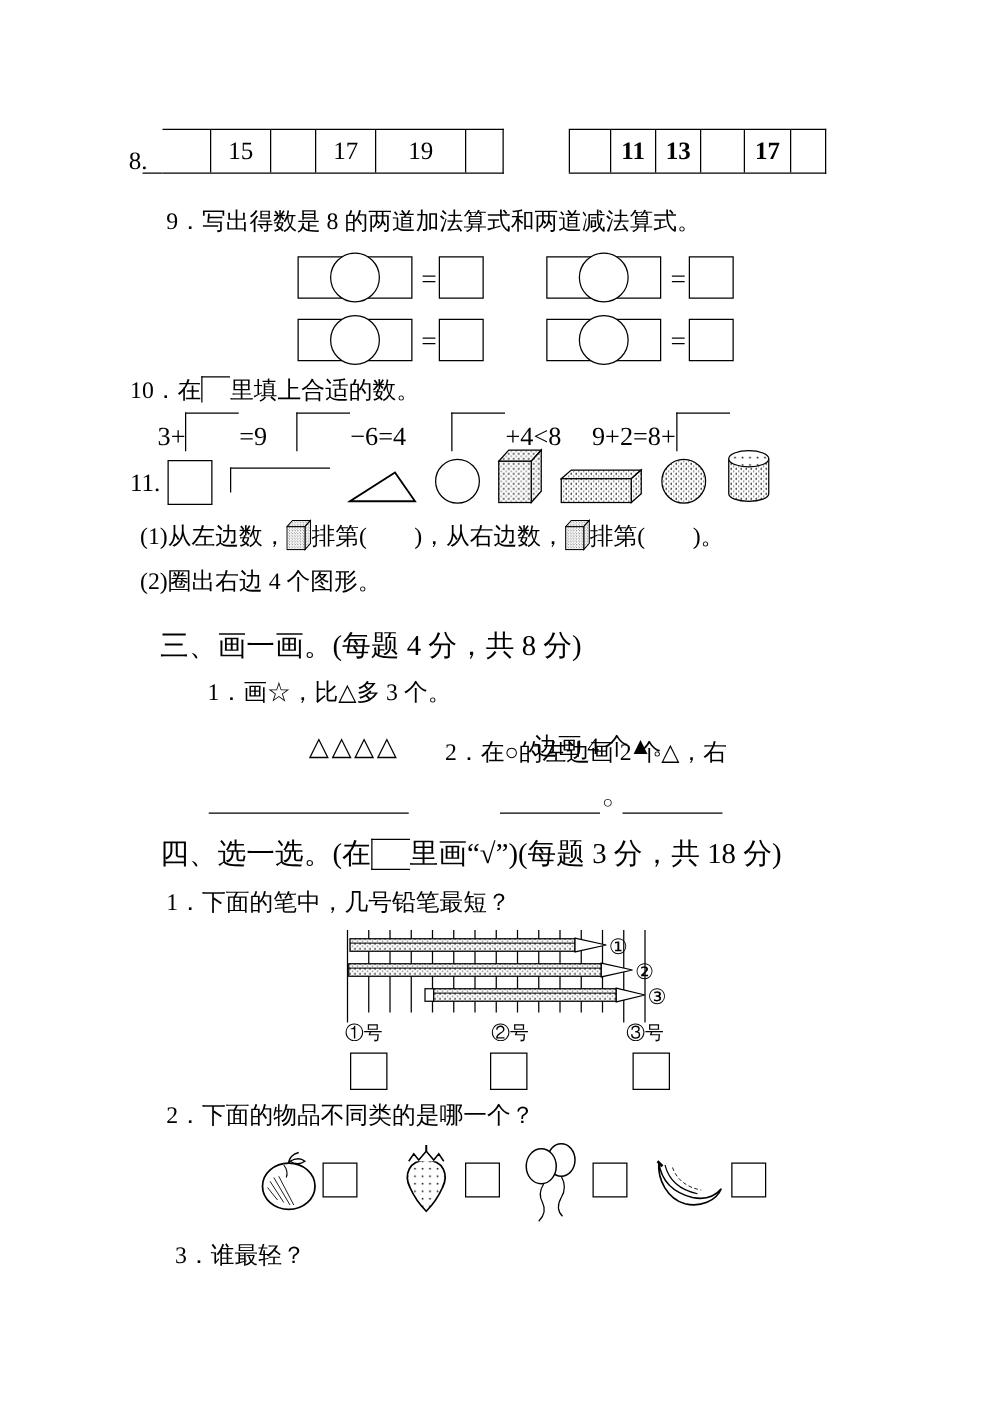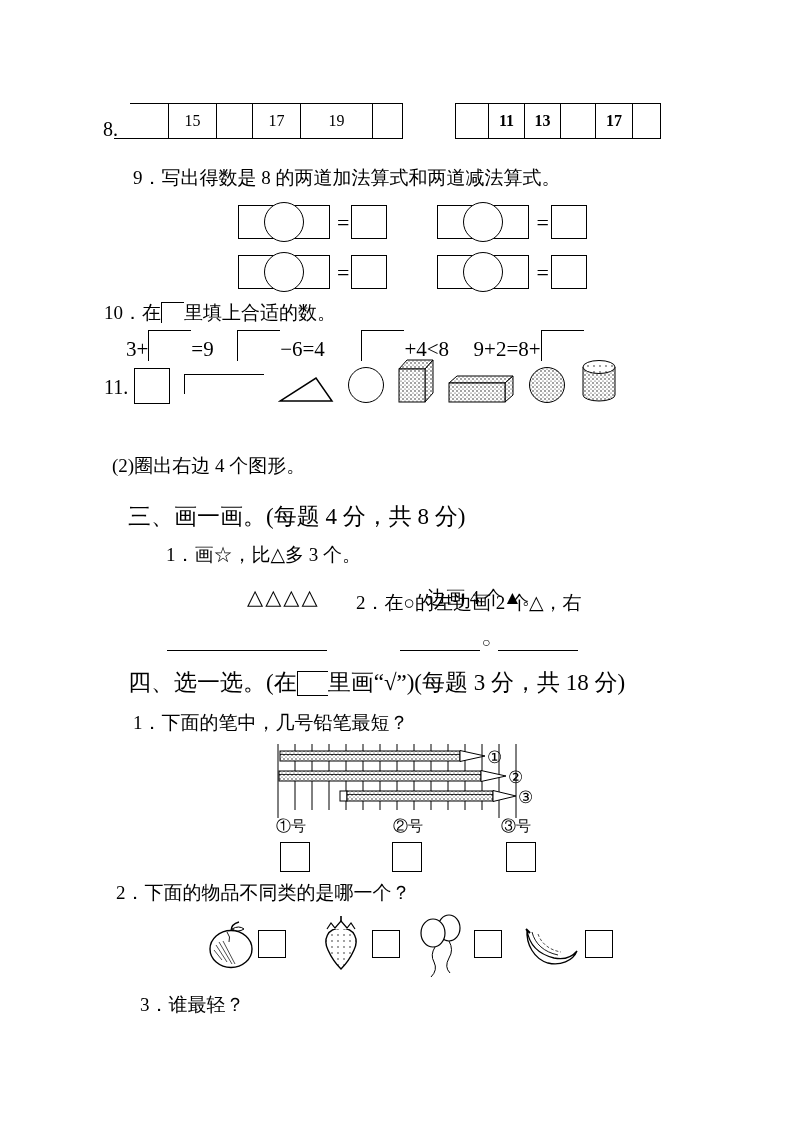--- a/index.html
+++ b/index.html
@@ -8,21 +8,21 @@
   .abs{position:absolute;}
   .t19{font-size:19px;line-height:1.35;}
   .t20{font-size:20px;line-height:1.35;}
   .hd{font-size:23px;font-weight:normal;line-height:1.3;}
   svg{font-family:inherit;display:block;}
 
   
   .strip{position:absolute;display:flex;height:36px;box-sizing:border-box;
          border-top:1.5px solid #000;border-bottom:1.5px solid #000;border-right:1.5px solid #000;}
   .strip .cell{box-sizing:border-box;height:100%;display:flex;align-items:center;justify-content:center;
-               font-size:16px;border-left:1.5px solid #000;}
+               font-size:20px;border-left:1.5px solid #000;}
   .strip.open-left .cell:first-child{border-left:none;}
   .overhang{position:absolute;background:#000;height:1.5px;}
 
   
   .q9grid{display:grid;grid-template-columns:auto auto;gap:10px 50px;}
   .eqrow{display:flex;align-items:center;}
   .ebox{width:36px;height:34px;border:1.5px solid #000;box-sizing:border-box;background:#fff;}
   .ecirc{width:40px;height:40px;border:1.4px solid #000;border-radius:50%;background:#fff;
          margin:0 -10px;position:relative;z-index:2;box-sizing:border-box;}
   .eqsign{font-size:22px;margin:2px 2px 0 7px;line-height:1;}
@@ -157,20 +157,31 @@
     </svg>
     <svg width="38" height="38" viewBox="0 0 38 38">
       <circle cx="19" cy="19" r="17.5" fill="url(#speck)" stroke="#000"></circle>
     </svg>
     <svg width="38" height="46" viewBox="0 0 38 46">
       <path d="M3,9 L3,37 A16,6 0 0 0 35,37 L35,9" fill="url(#speck)" stroke="#000"></path>
       <ellipse cx="19" cy="9" rx="16" ry="6.5" fill="url(#speck2)" stroke="#000"></ellipse>
     </svg>
   </div>
 
+  <div class="abs t19" style="left:112px;top:415px;">
+    <span>(1)从左边数，</span><svg width="20" height="26" viewBox="0 0 36 46" style="display:inline;vertical-align:-6px;">
+        <polygon points="1,11 9,2 35,2 27,11" fill="url(#speck)" stroke="#000" stroke-width="1.5"></polygon>
+        <polygon points="27,11 35,2 35,35 27,44" fill="url(#speck)" stroke="#000" stroke-width="1.5"></polygon>
+        <rect x="1" y="11" width="26" height="33" fill="url(#speck)" stroke="#000" stroke-width="1.5"></rect>
+      </svg><span>排第(　　)，从右边数，</span><svg width="20" height="26" viewBox="0 0 36 46" style="display:inline;vertical-align:-6px;">
+        <polygon points="1,11 9,2 35,2 27,11" fill="url(#speck)" stroke="#000" stroke-width="1.5"></polygon>
+        <polygon points="27,11 35,2 35,35 27,44" fill="url(#speck)" stroke="#000" stroke-width="1.5"></polygon>
+        <rect x="1" y="11" width="26" height="33" fill="url(#speck)" stroke="#000" stroke-width="1.5"></rect>
+      </svg><span>排第(　　)。</span>
+  </div>
   <div class="abs t19" style="left:112px;top:453px;">(2)圈出右边 4 个图形。</div>
 
   <div class="abs hd" style="left:128px;top:502px;">三、画一画。(每题 4 分，共 8 分)</div>
   <div class="abs t19" style="left:166px;top:542px;">1．画☆，比△多 3 个。</div>
   <div class="abs t19" style="left:356px;top:542px;margin-top:48px;">2．在○的左边画 2 个△，右</div>
   <div class="abs" style="left:247px;top:585px;font-size:21px;letter-spacing:2px;">△△△△</div>
   <div class="abs t19" style="left:427px;top:585px;">边画 4 个▲。</div>
   <div class="uline" style="left:167px;top:650px;width:160px;"></div>
   <div class="uline" style="left:400px;top:650px;width:80px;"></div>
   <div class="abs" style="left:482px;top:635px;font-size:14px;">○</div>
@@ -220,21 +231,21 @@
     </g>
     <text x="13" y="93" font-size="15">①号</text>
     <text x="130" y="93" font-size="15">②号</text>
     <text x="238" y="93" font-size="15">③号</text>
   </svg>
 
   <div class="cbox" style="left:280px;top:842px;"></div>
   <div class="cbox" style="left:392px;top:842px;"></div>
   <div class="cbox" style="left:506px;top:842px;"></div>
 
-  <div class="abs t19" style="left:116px;top:880px;">2．下面的物品不同类的是哪一个？</div>
+  <div class="abs t19" style="left:133px;top:880px;">2．下面的物品不同类的是哪一个？</div>
 
   <svg class="abs" style="left:205px;top:920px;" width="52" height="50" viewBox="0 0 52 50">
     <ellipse cx="26" cy="29" rx="21" ry="18.5" fill="#fff" stroke="#000" stroke-width="1.4"></ellipse>
     <path d="M26,11 C26,6 30,3 34,2" fill="none" stroke="#000" stroke-width="1.3"></path>
     <path d="M27,9 Q34,5 39,9 Q33,13 27,9 Z" fill="#fff" stroke="#000"></path>
     <path d="M22,12 Q26,17 24,22" fill="none" stroke="#000" stroke-width="0.9"></path>
     <g stroke="#000" stroke-width="0.7">
       <line x1="9" y1="30" x2="17" y2="40"></line>
         <line x1="11" y1="25" x2="22" y2="42"></line>
       <line x1="14" y1="22" x2="27" y2="44"></line>

